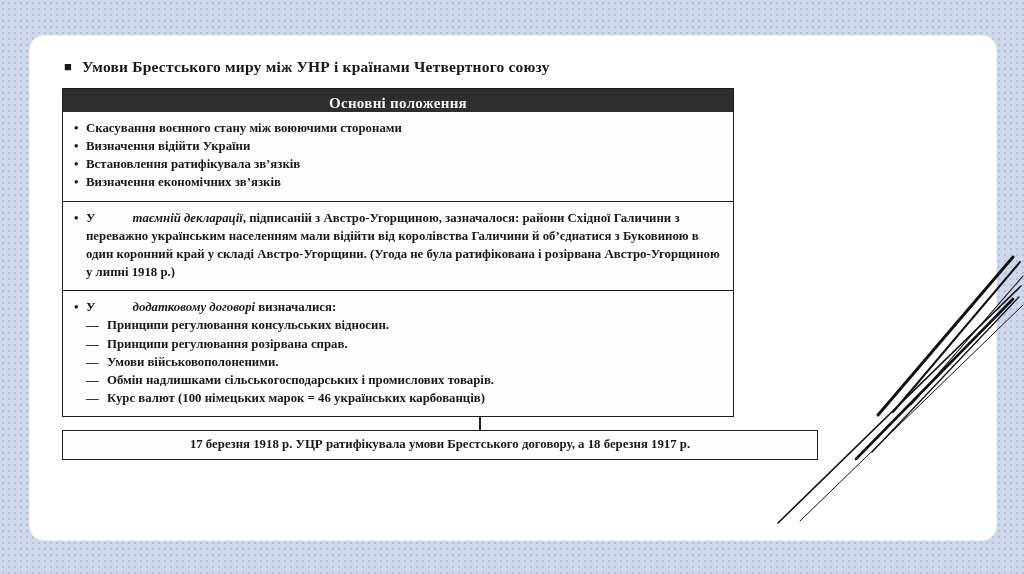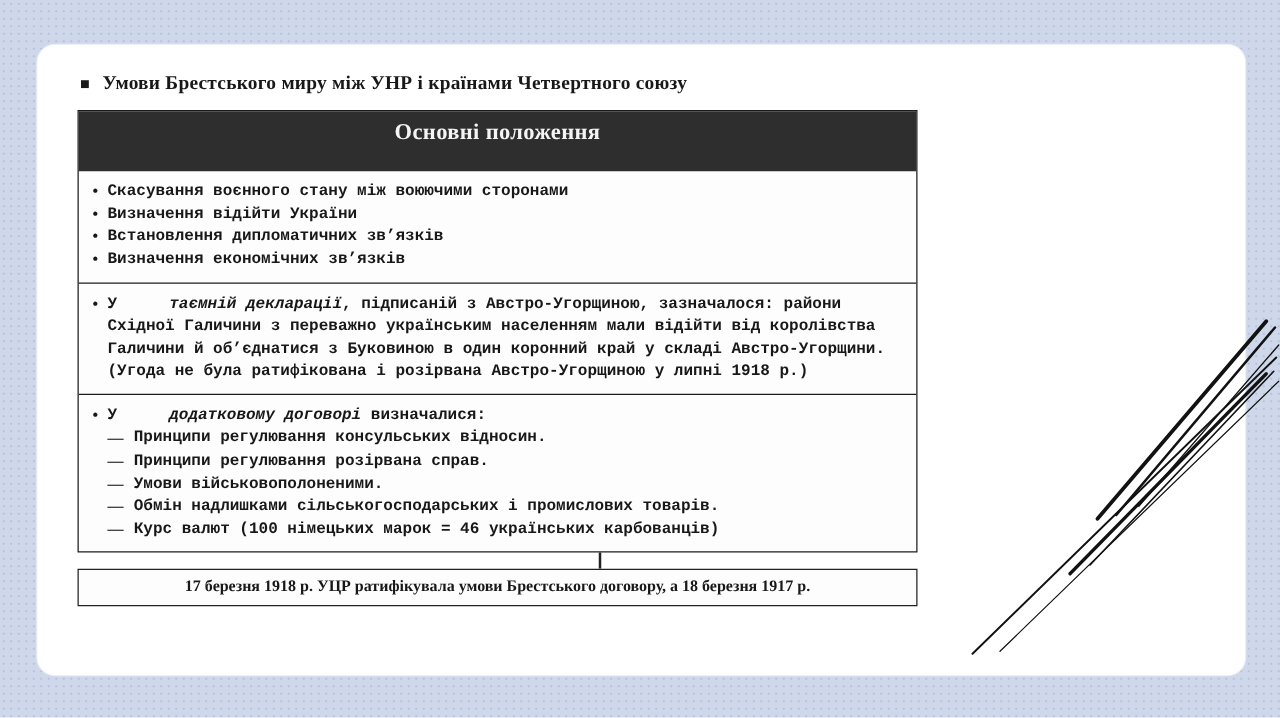--- a/index.html
+++ b/index.html
@@ -27,37 +27,37 @@
     color:#181818; font-weight:bold;
   }
   .doc-title {
     display:flex; align-items:center; gap:10px;
     font-size:15.5px; margin:0 0 12px 2px; letter-spacing:.2px;
   }
   .sq-marker { font-size:13px; line-height:1; transform:translateY(-1px); }
   .ptable { border:1.5px solid #1c1c1c; background:#fdfdfd; }
   .thead {
     background:#2e2e2e; color:#f4f4f4; text-align:center;
-    font-size:18px; padding:6px 0 21px 0; letter-spacing:.3px;
+    font-size:15px; padding:6px 0 0 0; letter-spacing:.3px;
   }
   .tsection {
     padding:7px 10px 9px 8px; font-size:12.8px; line-height:1.42;
   }
   .tsection + .tsection { border-top:1.3px solid #1c1c1c; }
   .brow { display:flex; }
   .bullet { flex:none; width:15px; padding-left:3px; }
-  .btext { flex:1;font-family:Liberation Mono, monospace; }
+  .btext { flex:1; }
   .dashrow { display:flex; padding-left:15px; }
   .dash { flex:none; width:21px; }
   .it { font-style:italic;margin-left:34px; }
   .connector {
     width:1.5px; height:13px; background:#222; margin:0 0 0 417px;
   }
   .footer-box {
-    border:1.5px solid #222; width:672px;
+    border:1.5px solid #222; width:756px;
     text-align:center; font-size:12.8px; line-height:1.5;
     padding:4px 8px 5px 8px; background:#fdfdfd;
   }
 </style>
 </head>
 <body>
 
 <div class="panel">
   <div class="document">
 
@@ -73,21 +73,21 @@
         <div class="brow">
           <span class="bullet">•</span>
           <span class="btext">Скасування воєнного стану між воюючими сторонами</span>
         </div>
         <div class="brow">
           <span class="bullet">•</span>
           <span class="btext">Визначення відійти України</span>
         </div>
         <div class="brow">
           <span class="bullet">•</span>
-          <span class="btext">Встановлення дипломатичних зв’язків</span>
+          <span class="btext">Встановлення ратифікувала зв’язків</span>
         </div>
         <div class="brow">
           <span class="bullet">•</span>
           <span class="btext">Визначення економічних зв’язків</span>
         </div>
       </div>
 
       <div class="tsection">
         <div class="brow">
           <span class="bullet">•</span>

